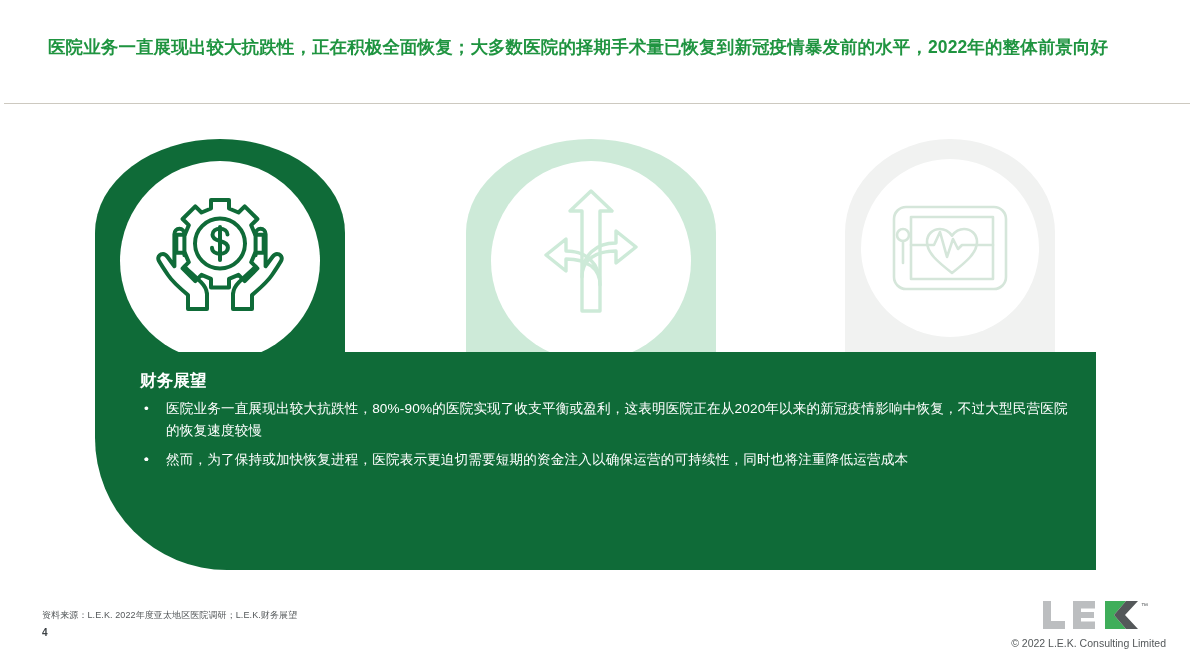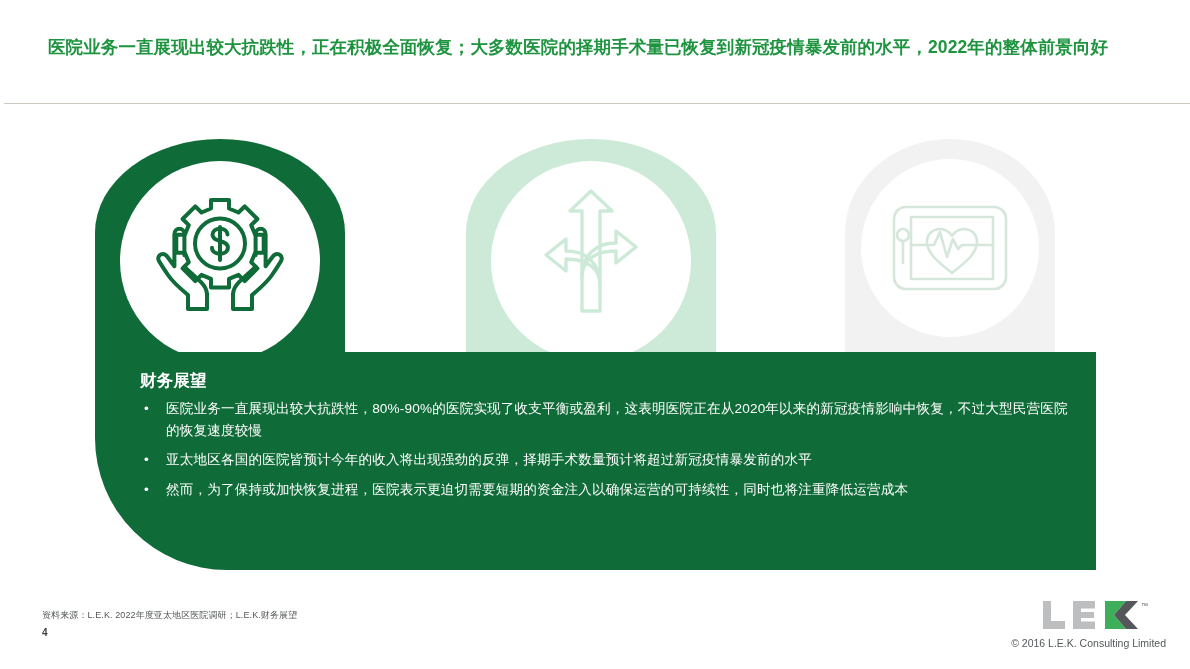--- a/index.html
+++ b/index.html
@@ -260,21 +260,20 @@
 
 <div id="content-panel">
   <div id="panel-heading">财务展望</div>
   <ul class="bullet-list">
     <li class="bullet-item">
       <span class="bullet-marker">•</span>
       <span>医院业务一直展现出较大抗跌性，80%-90%的医院实现了收支平衡或盈利，这表明医院正在从2020年以来的新冠疫情影响中恢复，不过大型民营医院的恢复速度较慢</span>
     </li>
     <li class="bullet-item">
       <span class="bullet-marker">•</span>
-      <span>亚太地区各国的医院皆预计今年的收入将出现强劲的反弹，择期手术数量预计将超过新冠疫情暴发前的水平</span>
     </li>
     <li class="bullet-item">
       <span class="bullet-marker">•</span>
       <span>然而，为了保持或加快恢复进程，医院表示更迫切需要短期的资金注入以确保运营的可持续性，同时也将注重降低运营成本</span>
     </li>
   </ul>
 </div>
 
 <div id="source-note">资料来源：L.E.K. 2022年度亚太地区医院调研；L.E.K.财务展望</div>
 <div id="page-number">4</div>
@@ -287,13 +286,13 @@
 
   <path d="M64 2 h9 v28 h-9 z" fill="#3fae5a"></path>
   <path d="M73 16 l12-14 h-12 z" fill="#3fae5a"></path>
   <path d="M73 16 l12 14 h-12 z" fill="#3fae5a"></path>
 
   <path d="M85 2 h12 l-13 14 13 14 h-12 l-12-14 z" fill="#54585a"></path>
 
   <text x="100" y="9" font-family="Liberation Sans, sans-serif" font-size="7" fill="#54585a">™</text>
 </svg>
 
-<div id="copyright">© 2016 L.E.K. Consulting Limited</div>
+<div id="copyright">© 2022 L.E.K. Consulting Limited</div>
 
 </body></html>

